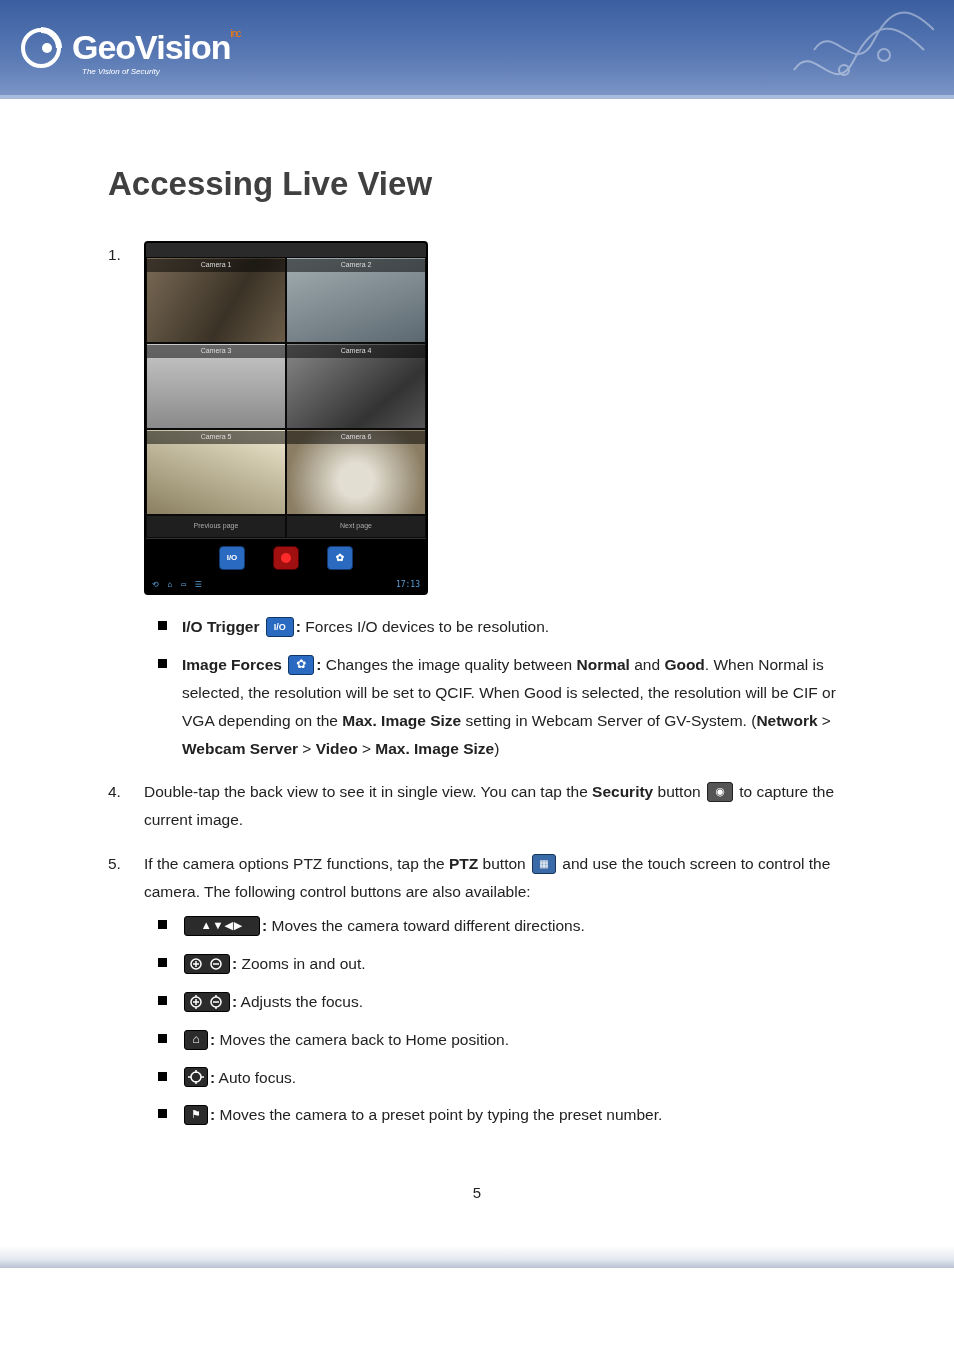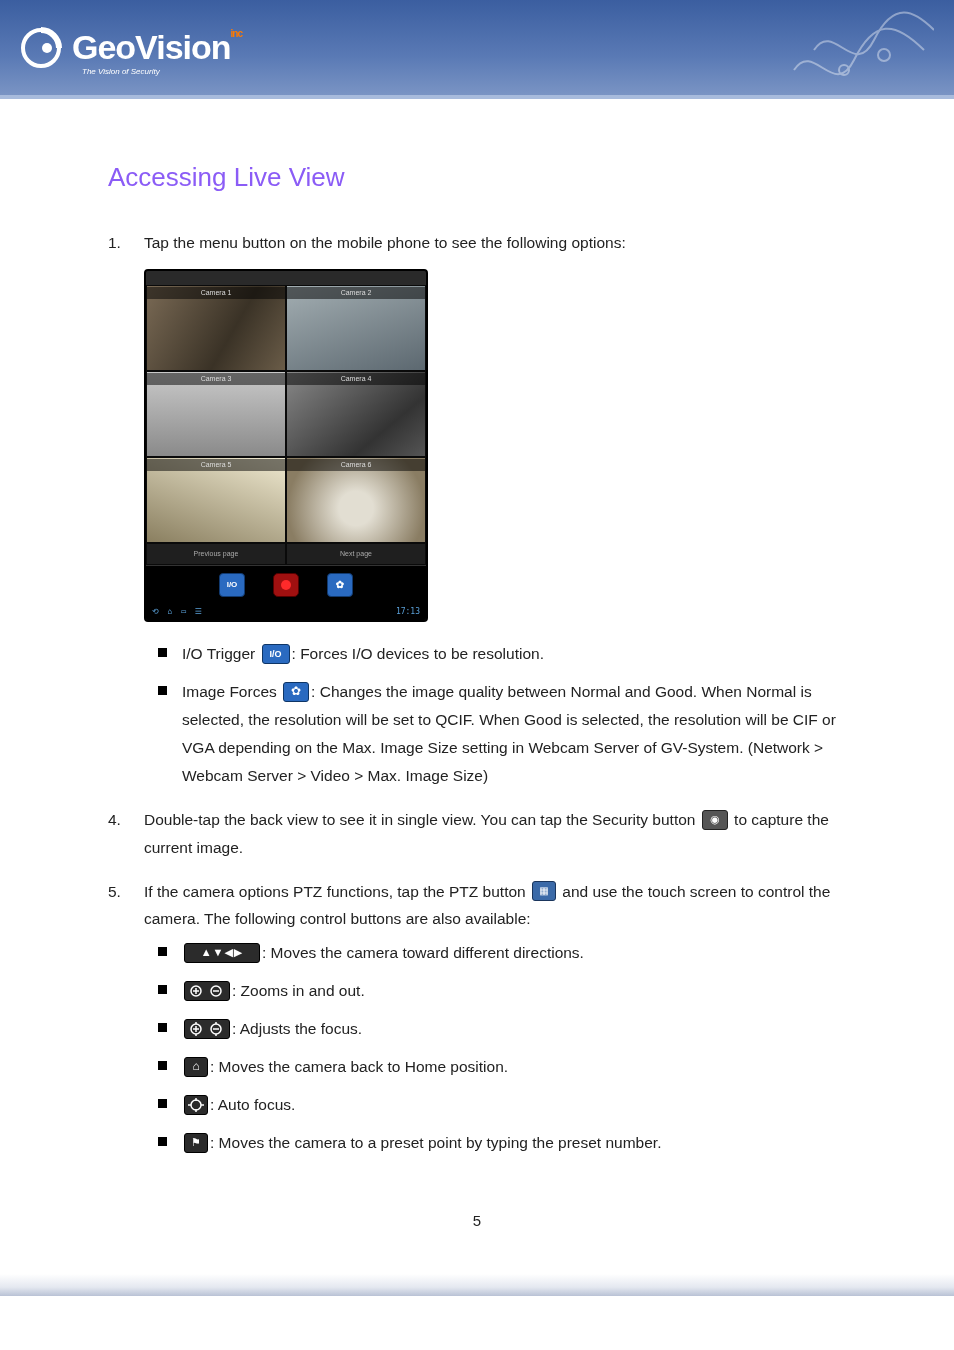--- a/index.html
+++ b/index.html
@@ -47,38 +47,38 @@
     position: absolute;
     left: 10px;
     bottom: -9px;
     letter-spacing: 0;
     font-weight: 400;
   }
   .logo-inc {
     color: #ff7a00;
     font-size: 10px;
     vertical-align: top;
-    font-weight: 700;
+    font-weight: 400;
     margin-top: 41px;
   }
   .corner-art {
     width: 150px;
     height: 95px;
     opacity: 0.4;
   }
   .body-area {
     padding: 55px 108px 40px 108px;
     font-size: 15.5px;
     line-height: 1.8;
     color: #222;
   }
   h2.section-title {
-    color: #8b5cf6;
-    font-size: 26px;
-    font-weight: 400;
+    color: #404040;
+    font-size: 33px;
+    font-weight: 700;
     margin: 0 0 28px 0;
   }
   ol.main-list {
     list-style: none;
     padding: 0;
     margin: 0;
   }
   ol.main-list > li {
     position: relative;
     padding-left: 36px;
@@ -259,21 +259,21 @@
   .icon.preset { width: 22px; font-size: 11px; }
   .page-num {
     text-align: center;
     font-size: 15px;
     margin-top: 50px;
   }
   .bottom-shadow {
     height: 22px;
     background: linear-gradient(to bottom, #fff, #e4e8f0 60%, #b9c2d5);
   }
-  b { font-weight: 400; }
+  b { font-weight: 700; }
 </style>
 </head>
 <body>
 
 <div class="page">
 
   <div class="topbar">
     <div class="logo">
       <svg class="logo-swirl" viewBox="0 0 42 42">
         <circle cx="21" cy="21" r="18" fill="none" stroke="#fff" stroke-width="4"></circle>
@@ -295,21 +295,20 @@
     </svg>
   </div>
 
   <div class="body-area">
 
     <h2 class="section-title">Accessing Live View</h2>
 
     <ol class="main-list">
       <li>
         <span class="num">1.</span>
-        <span>Tap the menu button on the mobile phone to see the following options:</span>
 
         <div class="screenshot">
           <div class="ss-top"></div>
           <div class="ss-grid">
             <div class="ss-cell room1">
                 <div class="ss-label">Camera 1</div>
               </div>
             <div class="ss-cell room2">
                 <div class="ss-label">Camera 2</div>
               </div>

